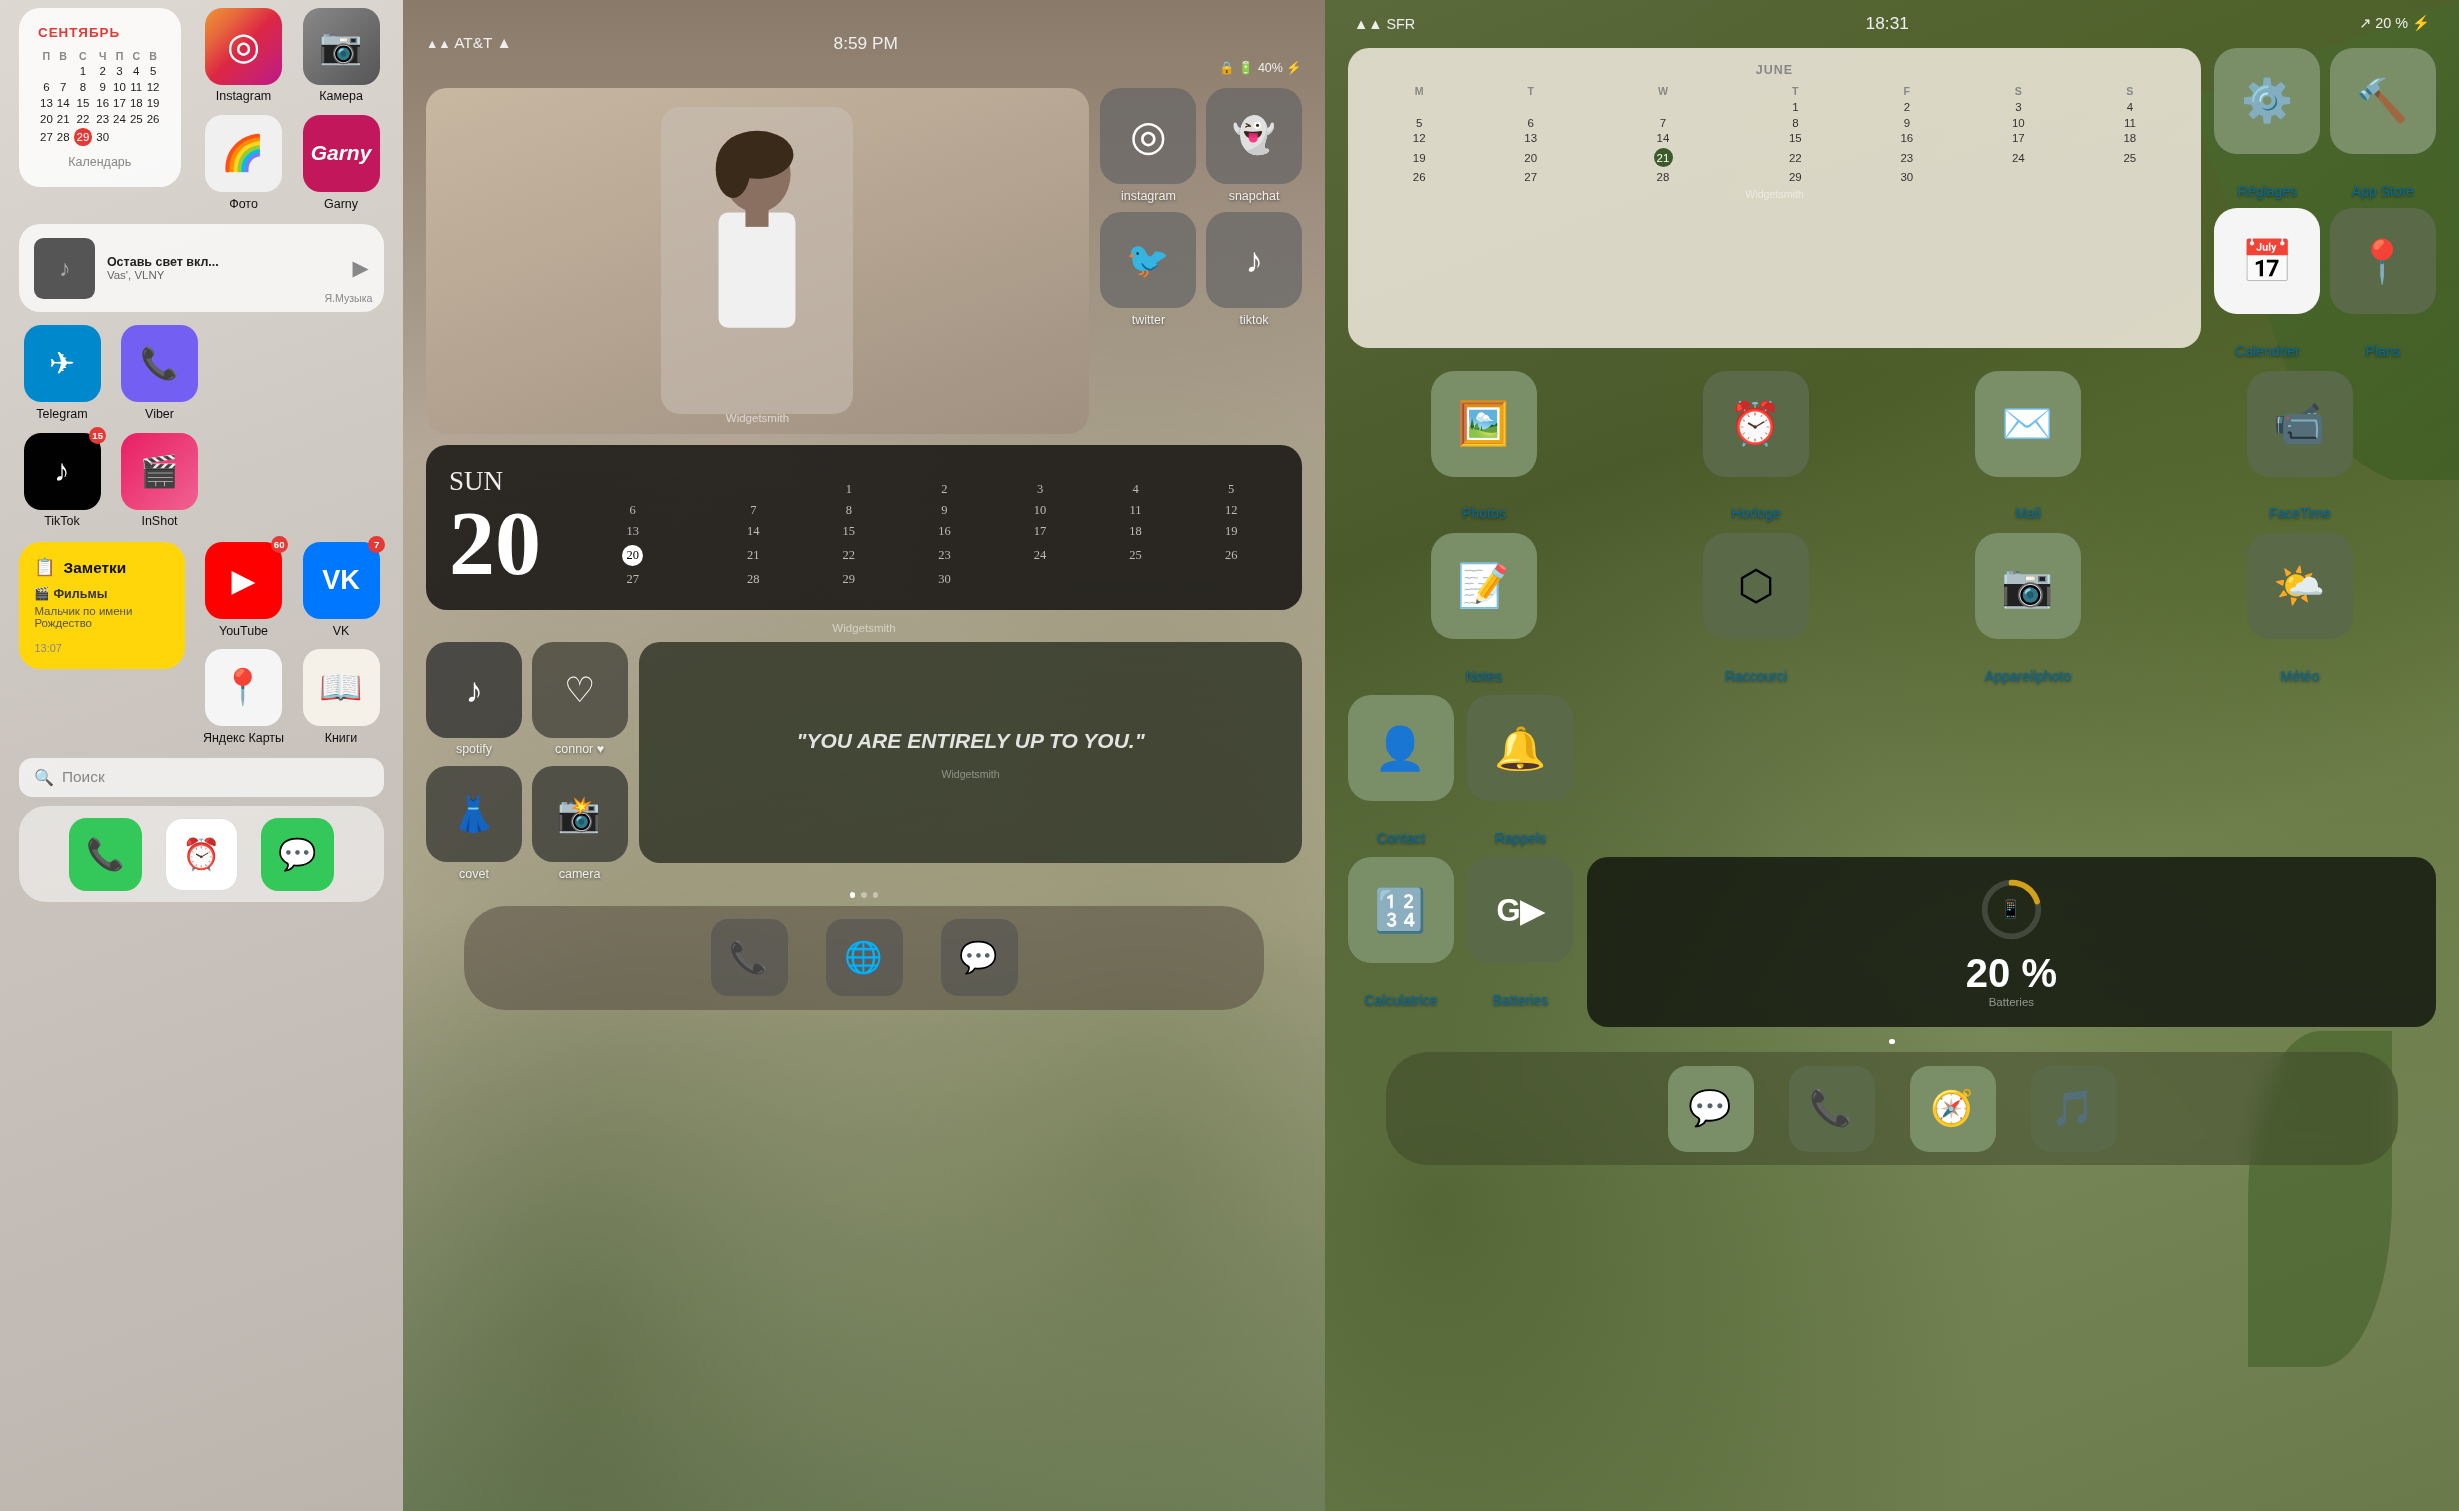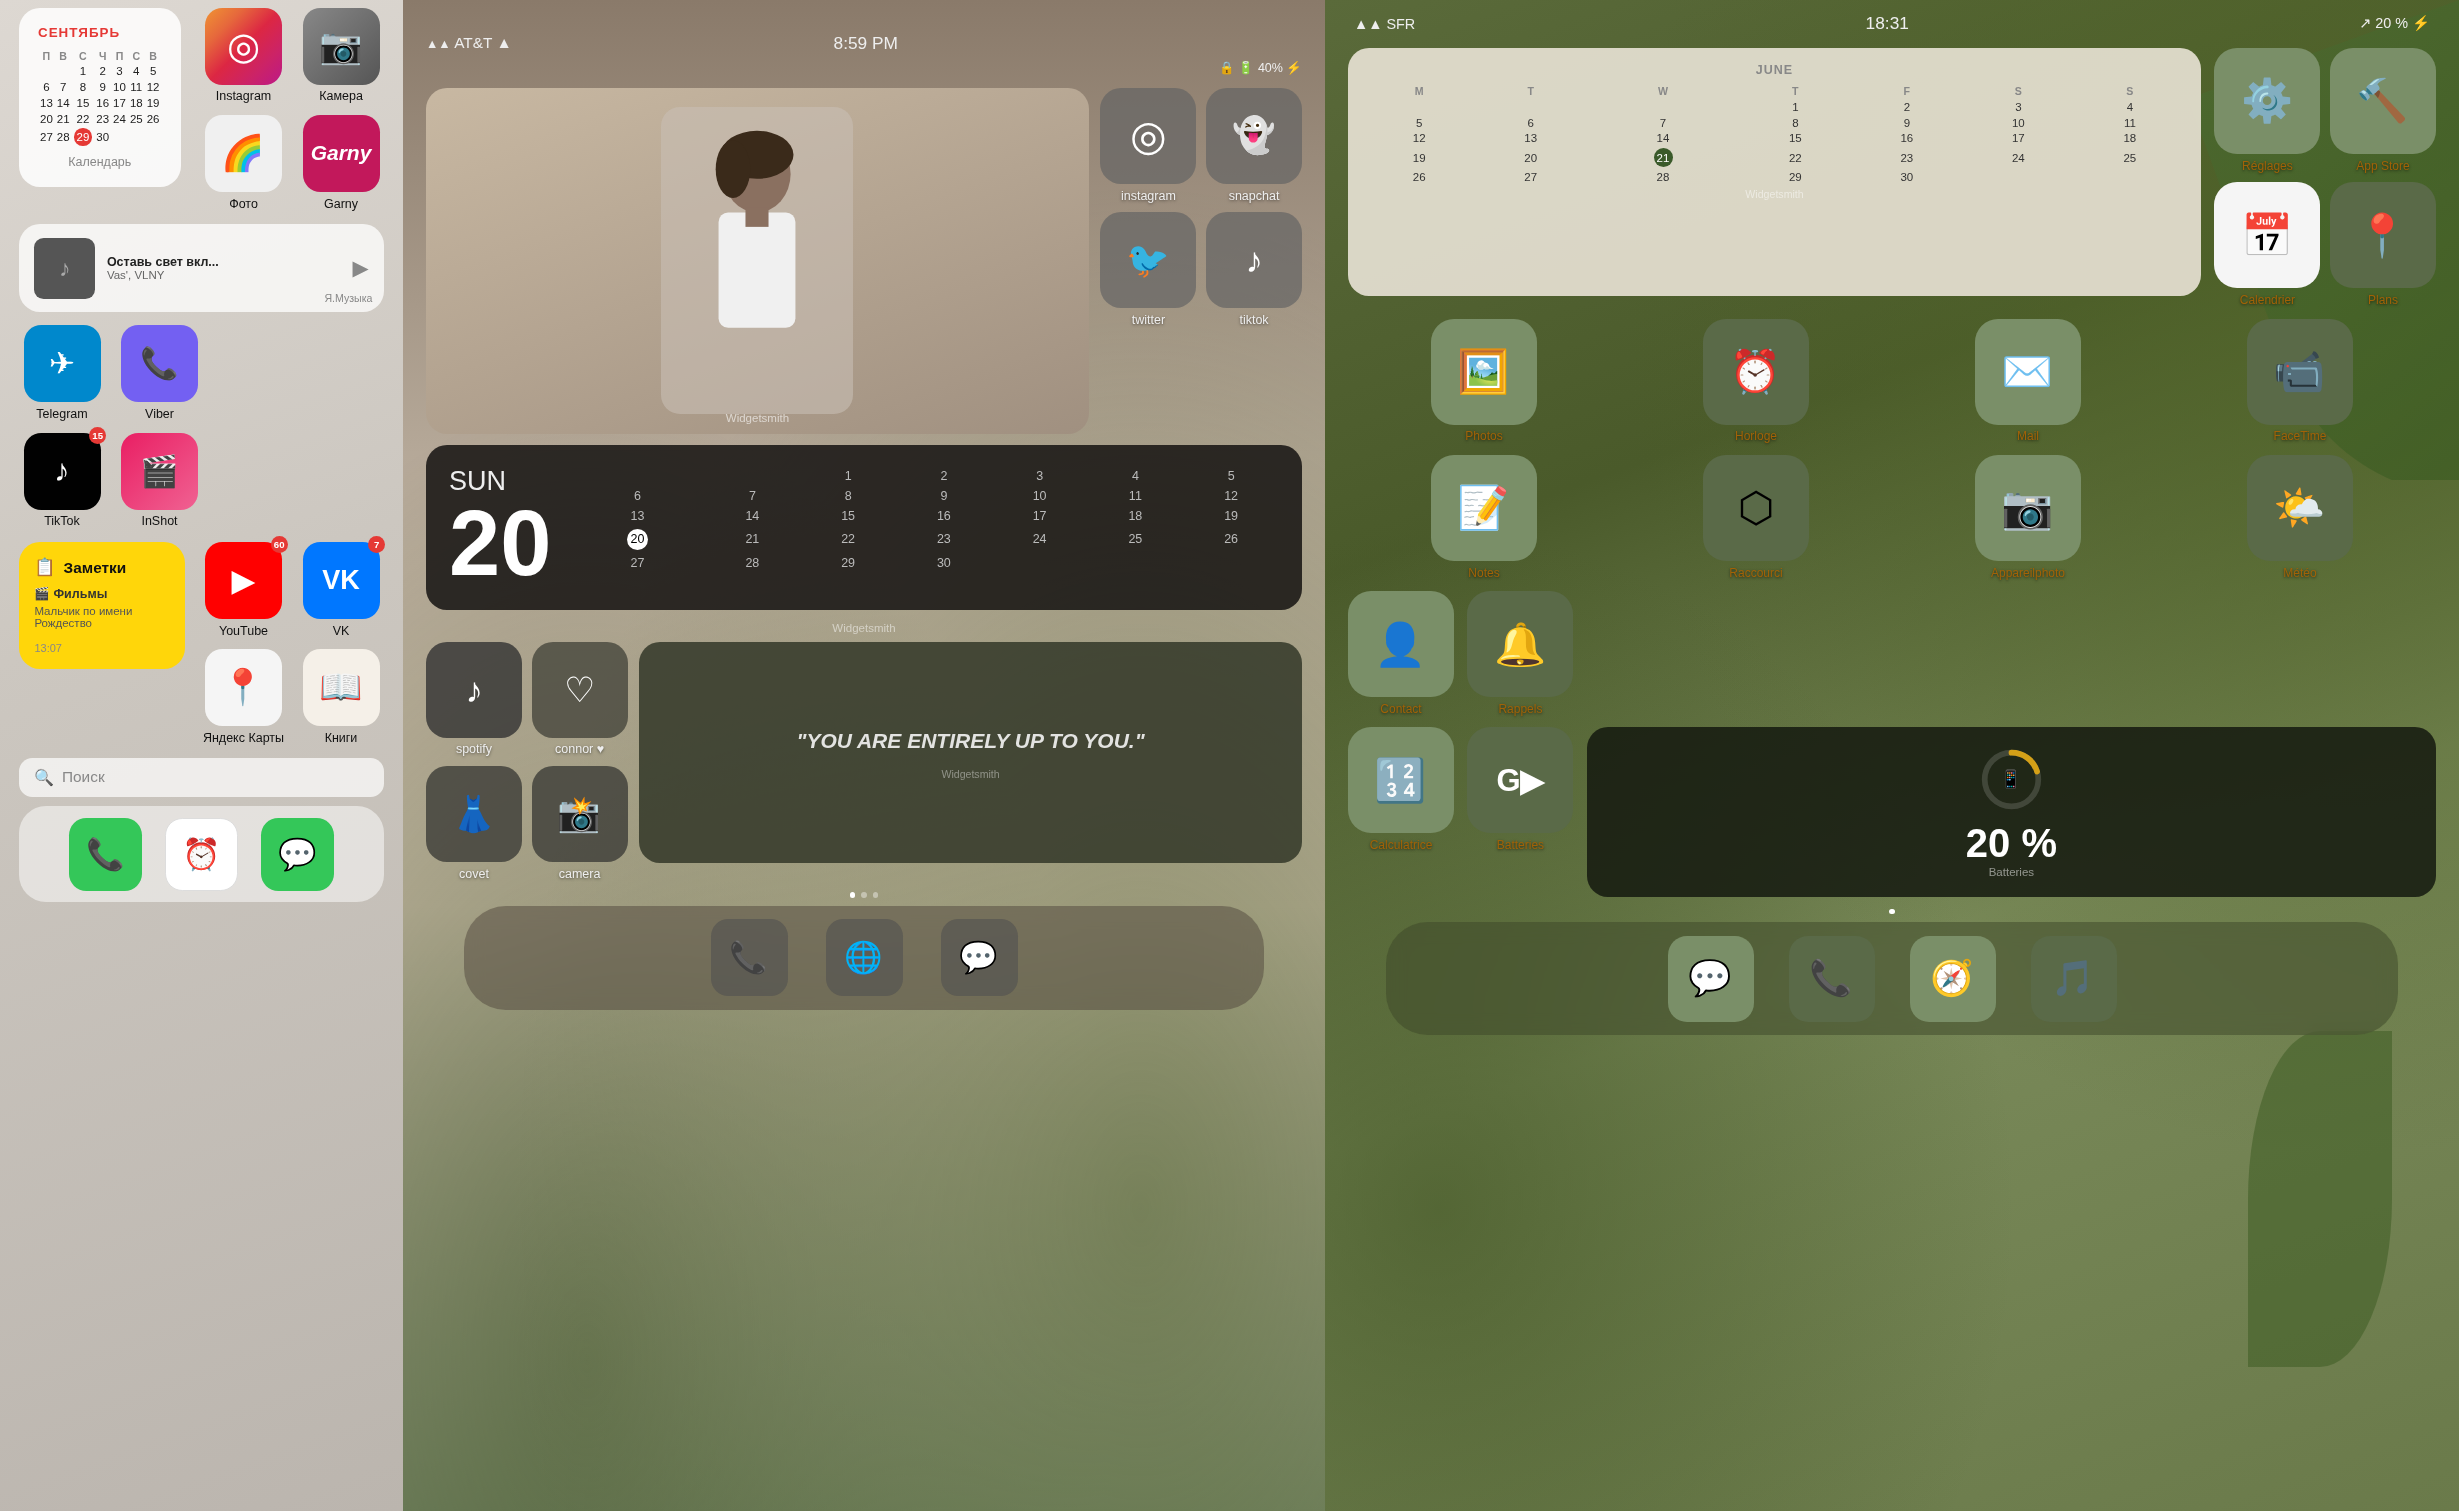--- a/index.html
+++ b/index.html
@@ -298,21 +298,21 @@
 
     
     .p2-cal-widget {
       background: rgba(20,18,16,0.85);
       border-radius: 21px;
       padding: 21px 23px;
       color: white;
       margin-bottom: 11.5px;
     }
     .p2-cal-top {
-      display: flex; align-items: flex-start; gap: 19px;
+      display: flex; align-items: flex-end; gap: 19px; font-family: Liberation Serif, serif;
     }
     .p2-cal-date {
       display: flex; flex-direction: column;
     }
     .p2-cal-day { font-size: 27px; font-weight: 300; color: #eee; }
     .p2-cal-num { font-size: 92px; font-weight: 700; color: white; line-height: 1; }
     .p2-cal-right { flex: 1; }
     .p2-cal-month-name { font-size: 17.3px; font-weight: 600; letter-spacing: 1.9px; color: #ccc; text-align: right; margin-bottom: 7.7px; }
     .p2-cal-grid {
       font-size: 12.5px; width: 100%; border-collapse: collapse; color: #bbb;
@@ -426,21 +426,21 @@
     .p3-widget-label { text-align: center; color: rgba(255,255,255,0.5); font-size: 10.6px; margin: 2.9px 0 7.7px; }
 
     
     .p3-app-icon {
       width: 106px; height: 106px;
       border-radius: 23px;
       display: flex; align-items: center; justify-content: center;
       font-size: 46px;
     }
     .p3-app-wrap { display: flex; flex-direction: column; align-items: center; gap: 4.8px; }
-    .p3-app-label { font-size: 12px; color: #a16207; text-shadow: 0 1px 2.9px rgba(0,0,0,0.6); }
+    .p3-app-label { font-size: 14px; color: #0369a1; text-shadow: 0 1px 2.9px rgba(0,0,0,0.6); margin-top: 24px; }
 
     .p3-icon-row { display: flex; justify-content: space-around; margin-bottom: 11.5px; }
 
     
     .p3-dock {
       background: rgba(60,70,40,0.5);
       backdrop-filter: blur(9.6px);
       border-radius: 42px;
       padding: 13.4px 27px;
       display: flex; gap: 35px; justify-content: center;

